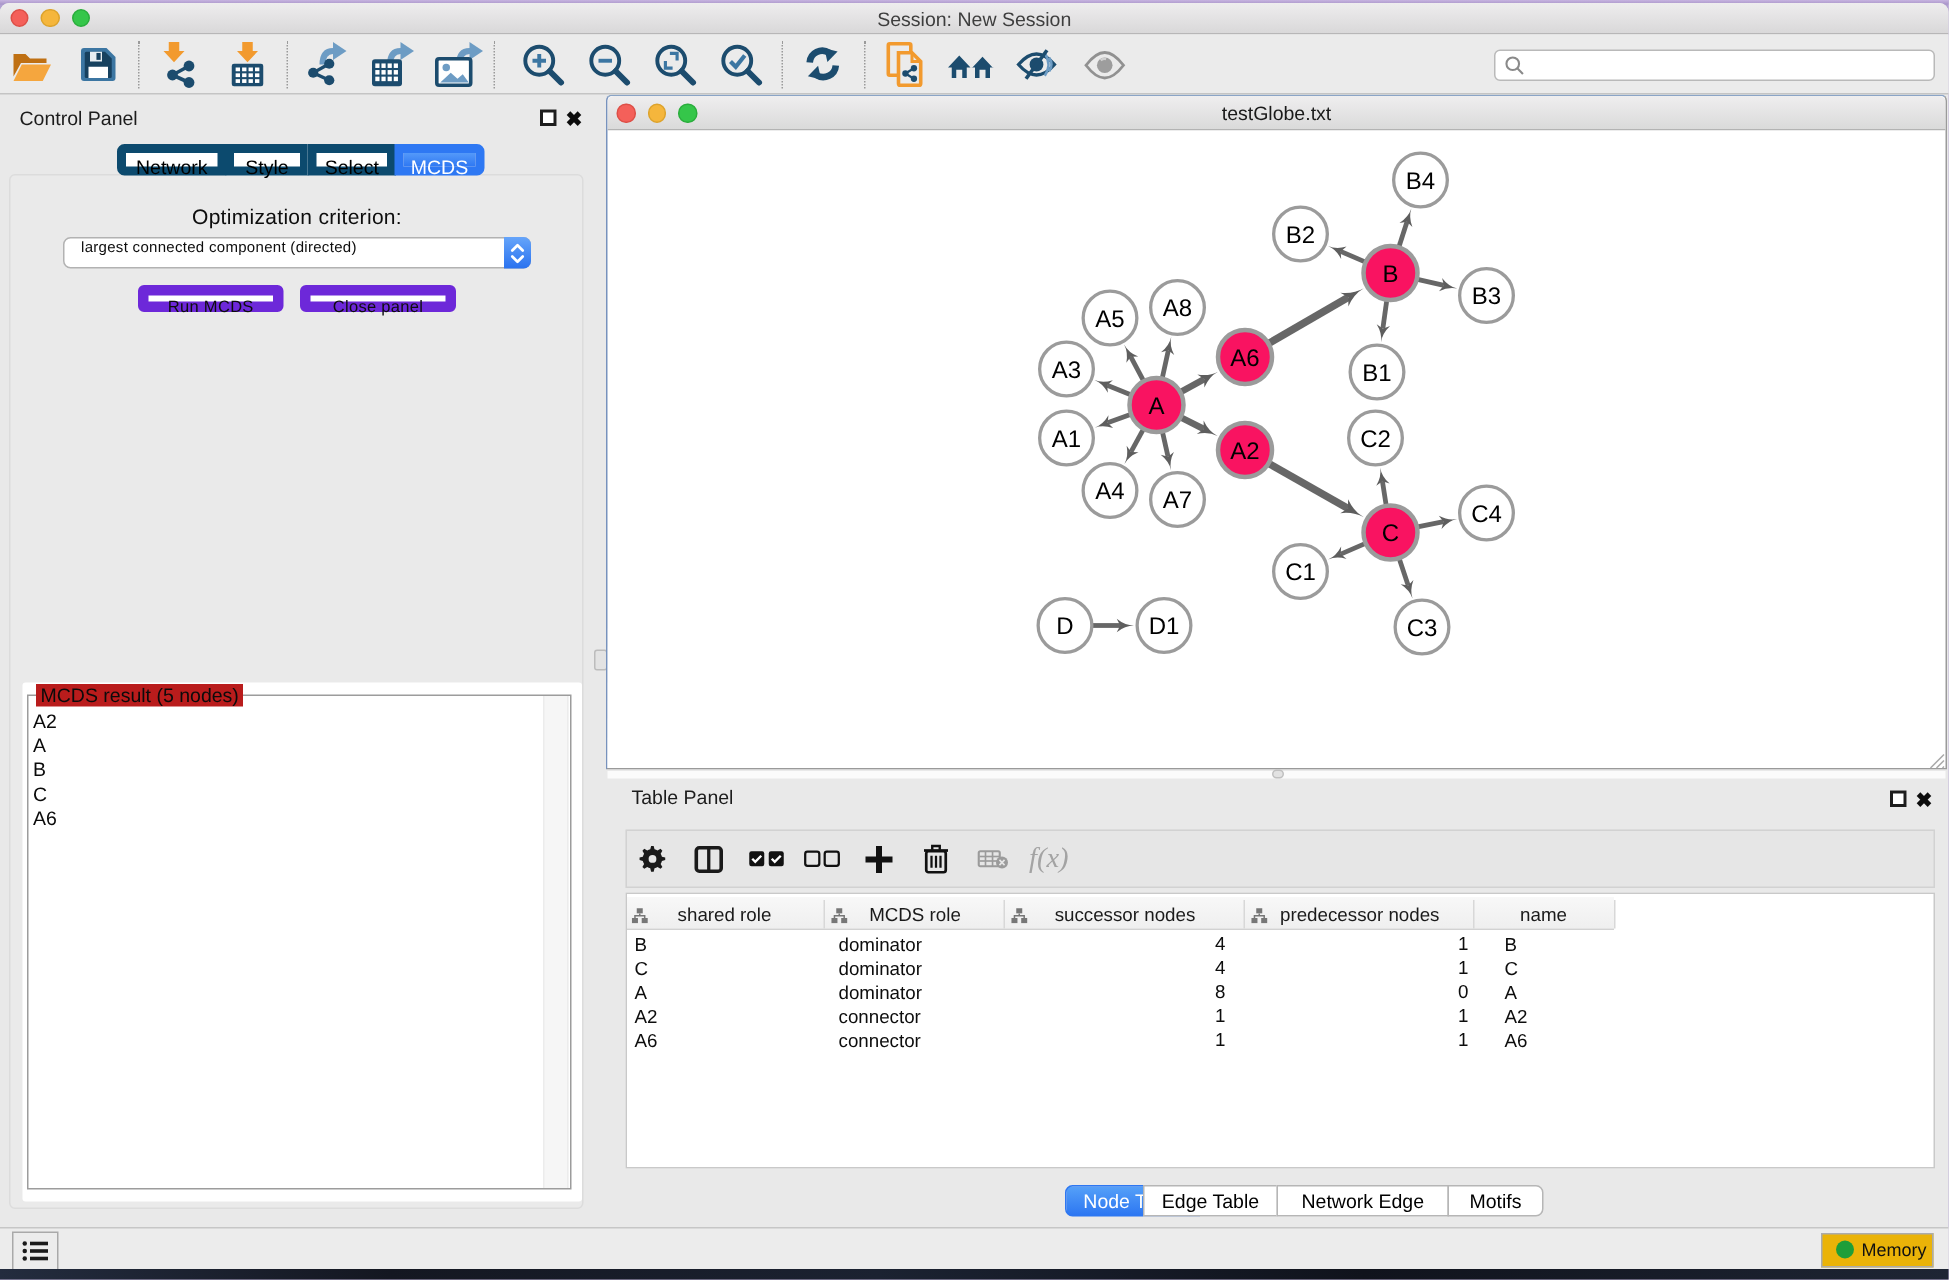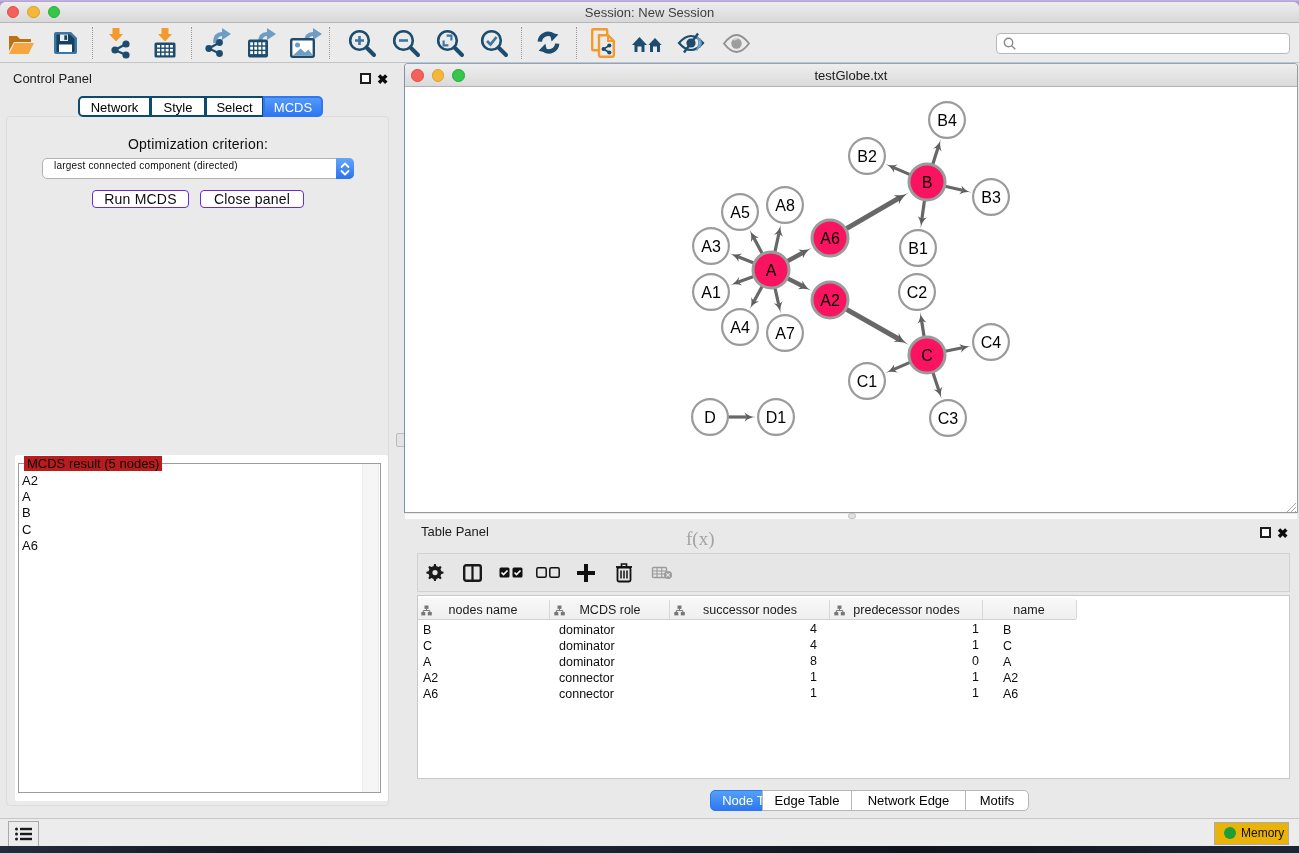--- a/index.html
+++ b/index.html
@@ -18,32 +18,32 @@
  font-size:13px;color:#3e3e3e}
 #toolbar{left:0;top:23px;width:1299px;height:40px;background:#ebebeb;
  border-bottom:1px solid #c4c4c4}
 .tsep{top:27px;height:32px;width:0;border-left:1px dotted #9a9a9a}
 #search{left:996px;top:33px;width:294px;height:21px;background:#fff;
  border:1px solid #b9b9b9;border-radius:4px}
 #cp-title{left:13px;top:71px;font-size:13px;color:#1c1c1c}
 .float-ico{width:11px;height:11px;border:2px solid #1d1d1d;background:#fff}
 .xchar{font-size:13.5px;font-weight:bold;color:#0c0c0c}
 .tab{top:96px;height:21px;line-height:20px;text-align:center;font-size:13px;
- background:#fff;border:2px solid #0c4a6e;color:#000}
+ background:#fff;border:6px solid #0c4a6e;color:#000}
 #tab-mcds{background:linear-gradient(#5499f9,#2e78f3);color:#fff;border-color:#2e78f3}
 #cp-panel{left:6px;top:116px;width:383px;height:690px;border:1px solid #dcdcdc;
  border-radius:4px;background:#eaeaea}
 #optlabel{left:0;top:136px;width:396px;text-align:center;font-size:14px;letter-spacing:0.2px;color:#0d0d0d}
 #selectbox{left:42px;top:158px;width:312px;height:21px;background:#fff;
  border:1px solid #b2b2b2;border-radius:5px}
 #selectcap{left:336px;top:158px;width:18px;height:21px;border-radius:0 5px 5px 0;
  background:linear-gradient(#66a5fa,#2a72ef)}
 #seltext{left:54px;top:160px;font-size:10px;letter-spacing:0.2px;color:#0d0d0d}
-.btn{top:190px;height:18px;background:#fff;border:1px solid #6d28d9;border-radius:4px;
- text-align:center;font-size:14px;letter-spacing:0.2px;line-height:17px;color:#0d0d0d}
+.btn{top:190px;height:18px;background:#fff;border:7px solid #6d28d9;border-radius:4px;
+ text-align:center;font-size:11px;letter-spacing:0.2px;line-height:17px;color:#0d0d0d}
 #mcds-card{left:15px;top:455px;width:373px;height:346px;background:#fff;border-radius:2px}
 #mcds-field{left:18px;top:463px;width:363px;height:330px;border:1px solid #9c9c9c}
 #mcds-legend{left:24px;top:456px;background:#b91c1c;padding:0 3px;font-size:13px;color:#0b0b0b}
 #mcds-list{left:22px;top:473px;font-size:13px;color:#0b0b0b;line-height:16.2px}
 #mcds-scroll{left:362px;top:464px;width:17px;height:328px;background:#f6f6f6;
  border-left:1px solid #ececec;border-right:1px solid #ececec}
 #split-grip{left:396px;top:433px;width:9px;height:14px;background:#e3e3e3;
  border:1px solid #bcbcbc;border-radius:2px}
 #netwin{left:404px;top:63px;width:894px;height:450px;background:#fff;
  border:1px solid #9a9a9a;border-left-color:#7792bd;border-top-color:#8aa4c6;
@@ -402,29 +402,29 @@
     <rect x="0.5" y="0.5" width="14" height="10" rx="1" fill="none" stroke="#9b9b9b" stroke-width="1.4"></rect>
 <g stroke="#9b9b9b" stroke-width="1.1">
       <line x1="1" y1="4" x2="14" y2="4"></line>
       <line x1="1" y1="7" x2="14" y2="7"></line>
       <line x1="5" y1="1" x2="5" y2="10.5"></line>
       <line x1="9.7" y1="1" x2="9.7" y2="10.5"></line>
     </g>
 <circle cx="16" cy="8" r="4" fill="#9b9b9b"></circle>
     <path d="M14.3 6.3 L17.7 9.7 M17.7 6.3 L14.3 9.7" stroke="#e6e6e6" stroke-width="1.1"></path>
   </svg>
-<div class="abs" style="left:686px;top:528px;font-family:'Liberation Serif',serif;font-size:19px;color:#a3a3a3">f(x)</div>
+<div class="abs" style="left:686px;top:562px;font-family:'Liberation Serif',serif;font-style:italic;font-size:19px;color:#a3a3a3">f(x)</div>
 <div class="abs" id="tp-table"></div>
 <div class="abs" id="tp-header"></div>
 <div class="abs hsep" style="left:549px"></div>
 <div class="abs hsep" style="left:669px"></div>
 <div class="abs hsep" style="left:829px"></div>
 <div class="abs hsep" style="left:982px"></div>
 <div class="abs hsep" style="left:1076px"></div>
-<div class="abs hlabel" style="left:419px;width:128px">nodes name</div>
+<div class="abs hlabel" style="left:419px;width:128px">shared role</div>
 <div class="abs hlabel" style="left:551px;width:118px">MCDS role</div>
 <div class="abs hlabel" style="left:671px;width:158px">successor nodes</div>
 <div class="abs hlabel" style="left:831px;width:151px">predecessor nodes</div>
 <div class="abs hlabel" style="left:982px;width:94px">name</div>
 <svg class="abs" style="left:421px;top:605px" width="11" height="11" viewBox="0 0 11 11">
     <rect x="3.5" y="0.5" width="4" height="3.4" fill="#777"></rect>
     <rect x="0.3" y="7" width="4" height="3.4" fill="#777"></rect>
     <rect x="6.8" y="7" width="4" height="3.4" fill="#777"></rect>
     <path d="M5.5 4 L5.5 5.5 M2.3 7 L2.3 5.5 L8.8 5.5 L8.8 7" stroke="#777" stroke-width="1" fill="none"></path>
   </svg>

